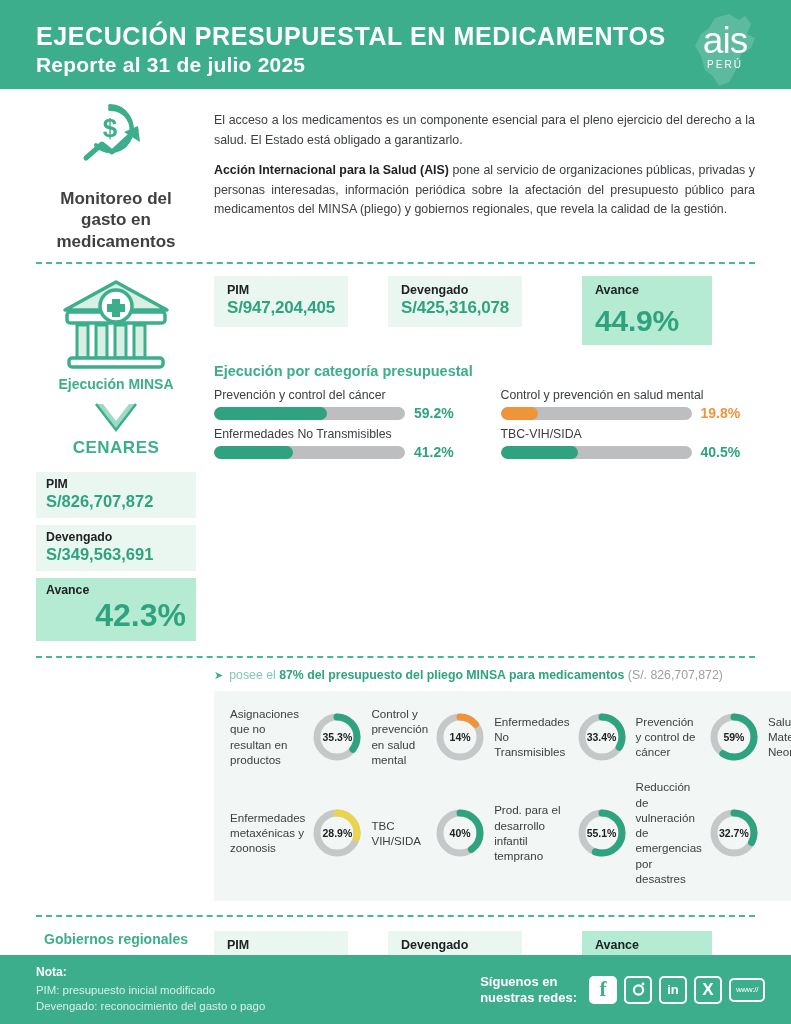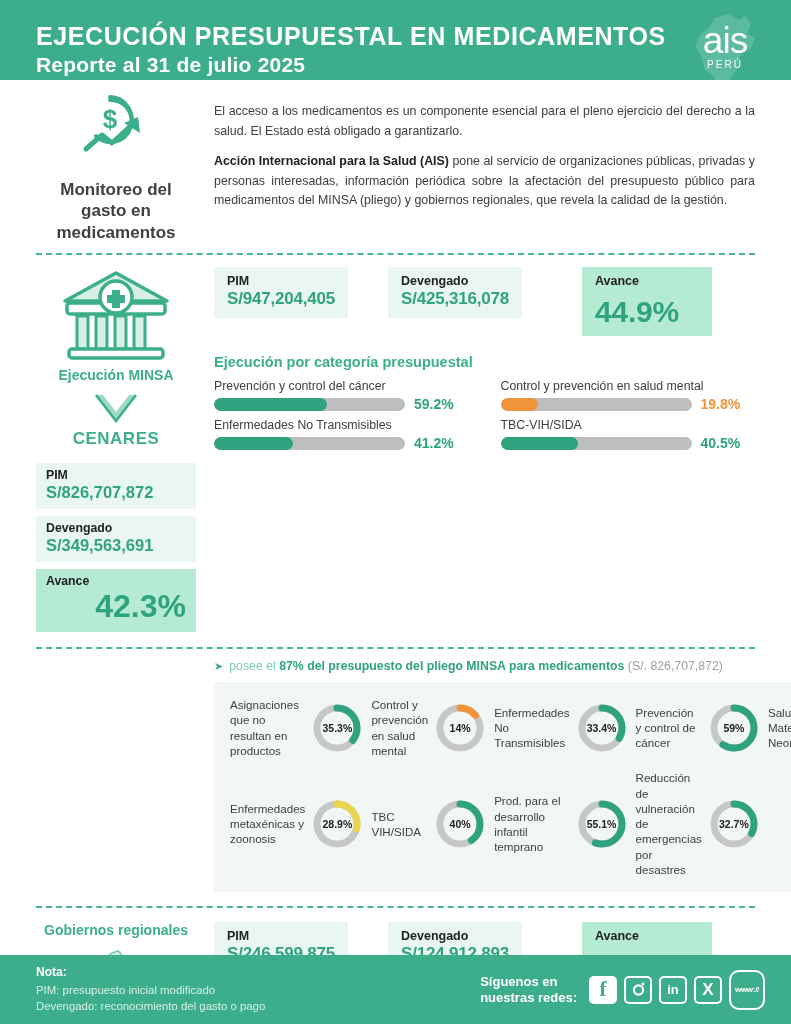--- a/index.html
+++ b/index.html
@@ -7,21 +7,21 @@
     width: 791px; height: 1024px;
     background: #ffffff;
     font-family: "Liberation Sans", sans-serif;
     overflow: hidden;
   }
   .page { position: relative; width: 791px; height: 1024px; background: #fff; }
 
   
   .header {
     position: relative;
-    height: 80px;
+    height: 89px;
     background: #3DAE8B;
     padding: 22px 0 0 36px;
   }
   .header-title {
     color: #ffffff;
     font-size: 25px;
     font-weight: bold;
     letter-spacing: 0.6px;
     line-height: 1.12;
     text-transform: uppercase;
@@ -457,20 +457,20 @@
               <circle cx="8.5" cy="9" r="4.6" fill="none" stroke="#fff" stroke-width="2.2"></circle>
               <circle cx="13" cy="3" r="1.4" fill="#fff"></circle>
             </svg>
           </div>
           <div style="width: 28px; height: 28px; border: 2.5px solid rgb(255, 255, 255); border-radius: 5px; display: flex; align-items: center; justify-content: center; color: rgb(255, 255, 255); font-weight: bold; cursor: pointer; position: relative;">
             <span style="font-size:13px;">in</span>
           </div>
           <div style="width: 28px; height: 28px; border: 2.5px solid rgb(255, 255, 255); border-radius: 5px; display: flex; align-items: center; justify-content: center; color: rgb(255, 255, 255); font-weight: bold; cursor: pointer; position: relative;">
             <span style="font-size:17px;">X</span>
           </div>
-          <div style="height: 40px; border: 2.5px solid rgb(255, 255, 255); border-radius: 10px; display: flex; align-items: center; justify-content: center; color: rgb(255, 255, 255); font-weight: bold; cursor: pointer; position: relative; width: 36px;">
+          <div style="height: 24px; border: 2.5px solid rgb(255, 255, 255); border-radius: 5px; display: flex; align-items: center; justify-content: center; color: rgb(255, 255, 255); font-weight: normal; cursor: pointer; position: relative; width: 36px;">
             <span style="font-size:8px;letter-spacing:-.3px;">www://</span>
           </div>
         </div>
     </div>
   </div>
 
 </div>
 
 </body></html>

